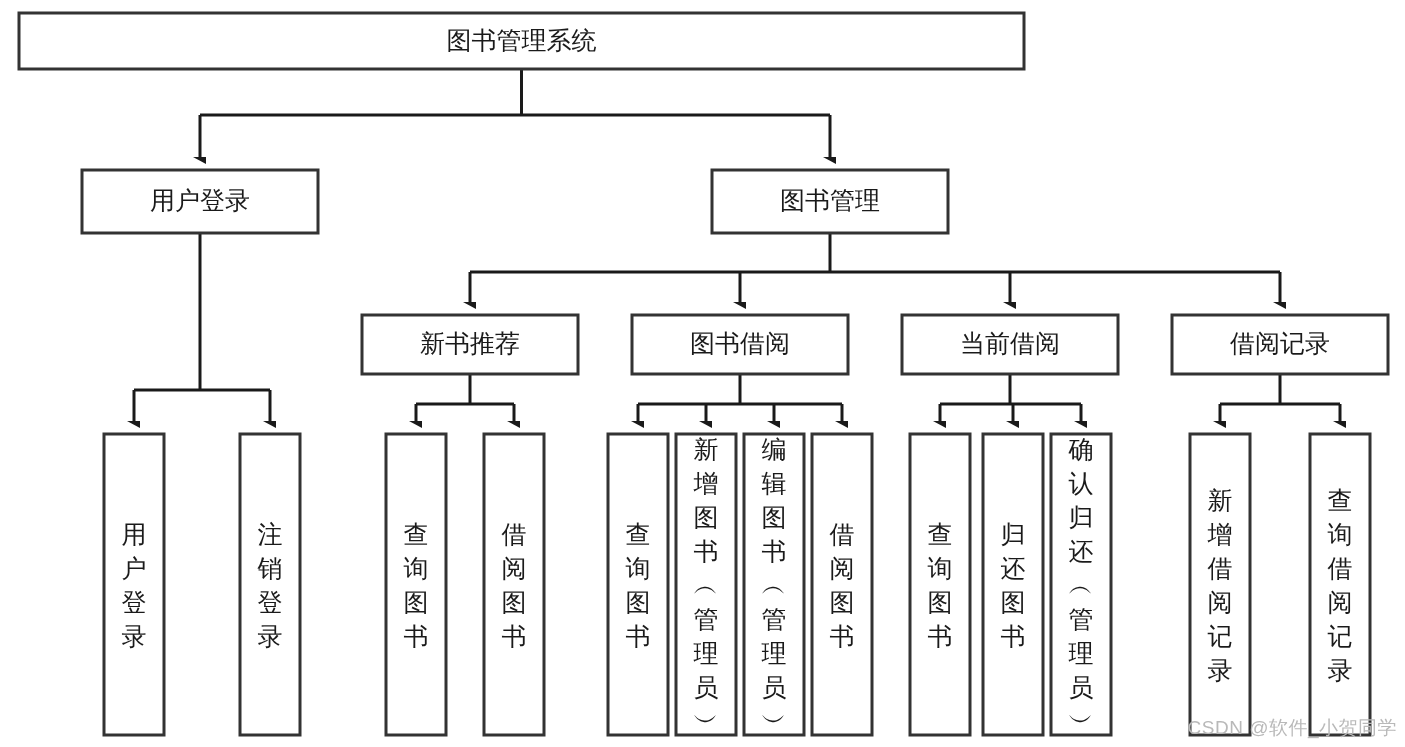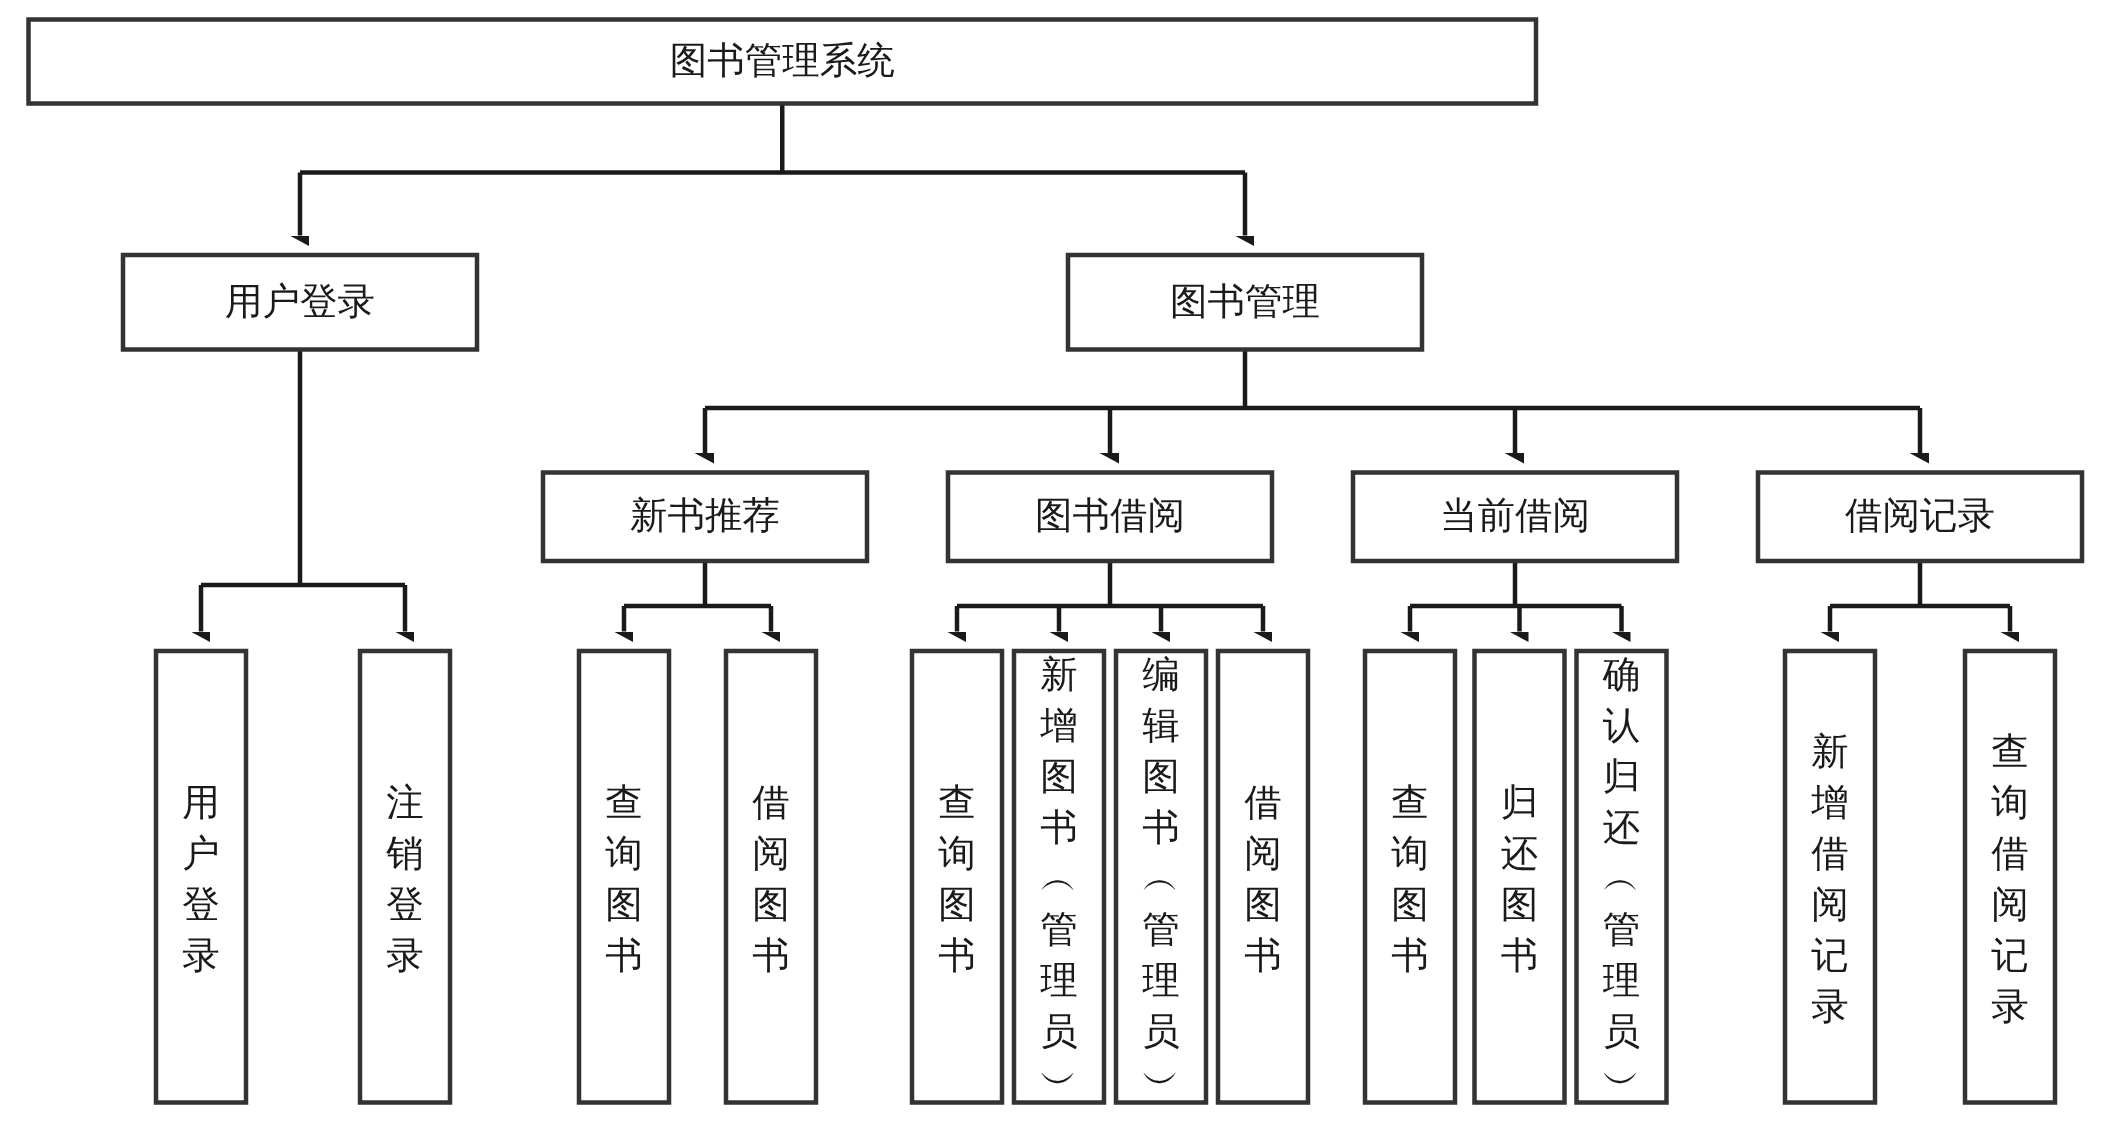--- a/index.html
+++ b/index.html
@@ -195,13 +195,14 @@
         <g>
           <rect x="1190" y="434" width="60" height="301" class="node-rect"></rect>
           <text x="1220" y="509.02" class="leaf-label-v"><tspan x="1220" dy="0">新</tspan><tspan x="1220" dy="34">增</tspan><tspan x="1220" dy="34">借</tspan><tspan x="1220" dy="34">阅</tspan><tspan x="1220" dy="34">记</tspan><tspan x="1220" dy="34">录</tspan></text>
         </g>
         <g>
           <rect x="1310" y="434" width="60" height="301" class="node-rect"></rect>
           <text x="1340" y="509.02" class="leaf-label-v"><tspan x="1340" dy="0">查</tspan><tspan x="1340" dy="34">询</tspan><tspan x="1340" dy="34">借</tspan><tspan x="1340" dy="34">阅</tspan><tspan x="1340" dy="34">记</tspan><tspan x="1340" dy="34">录</tspan></text>
         </g>
       </g>
   </svg>
+  <div class="watermark">CSDN @软件_小贺同学</div>
 </div>
 
 </body></html>

